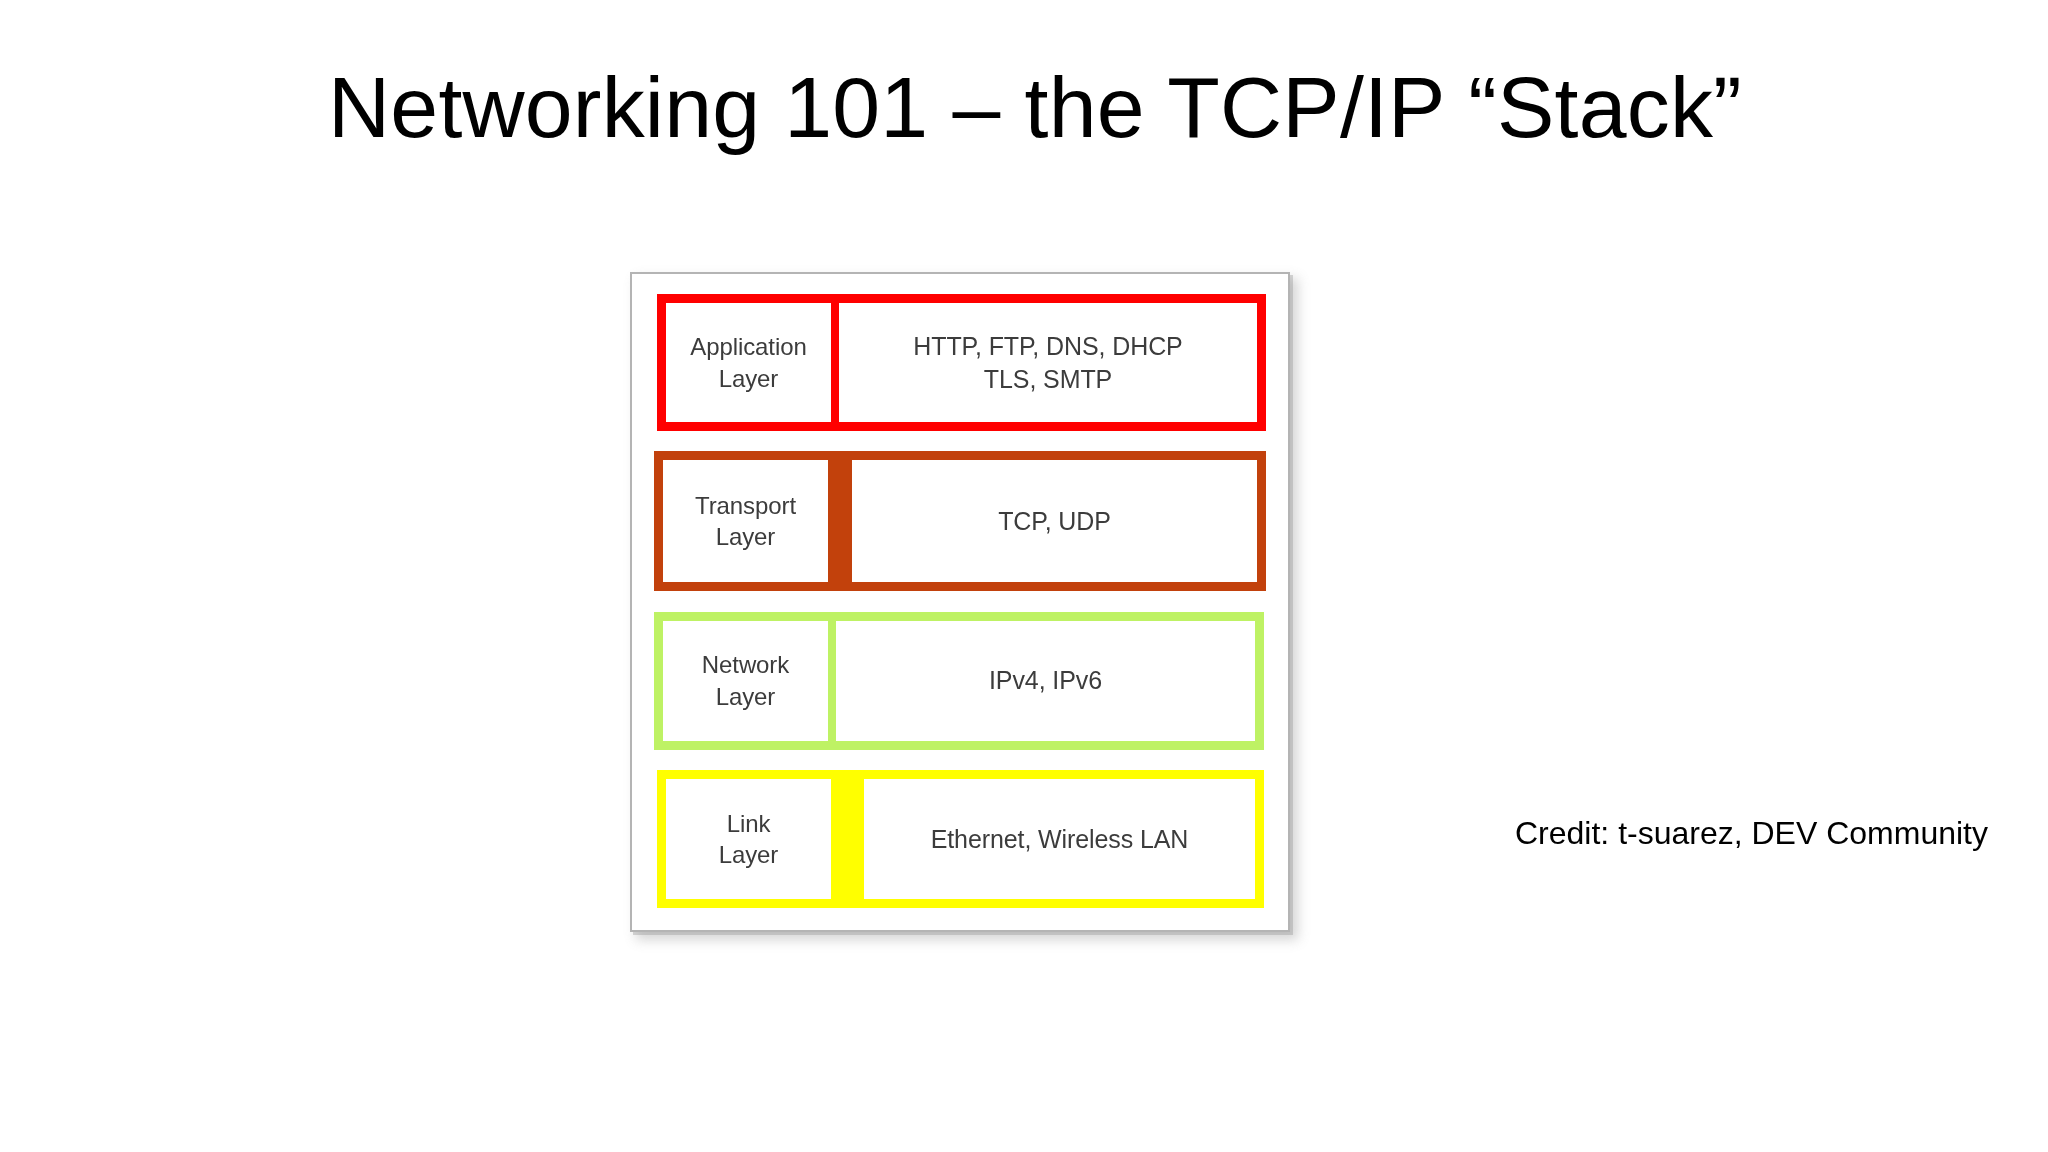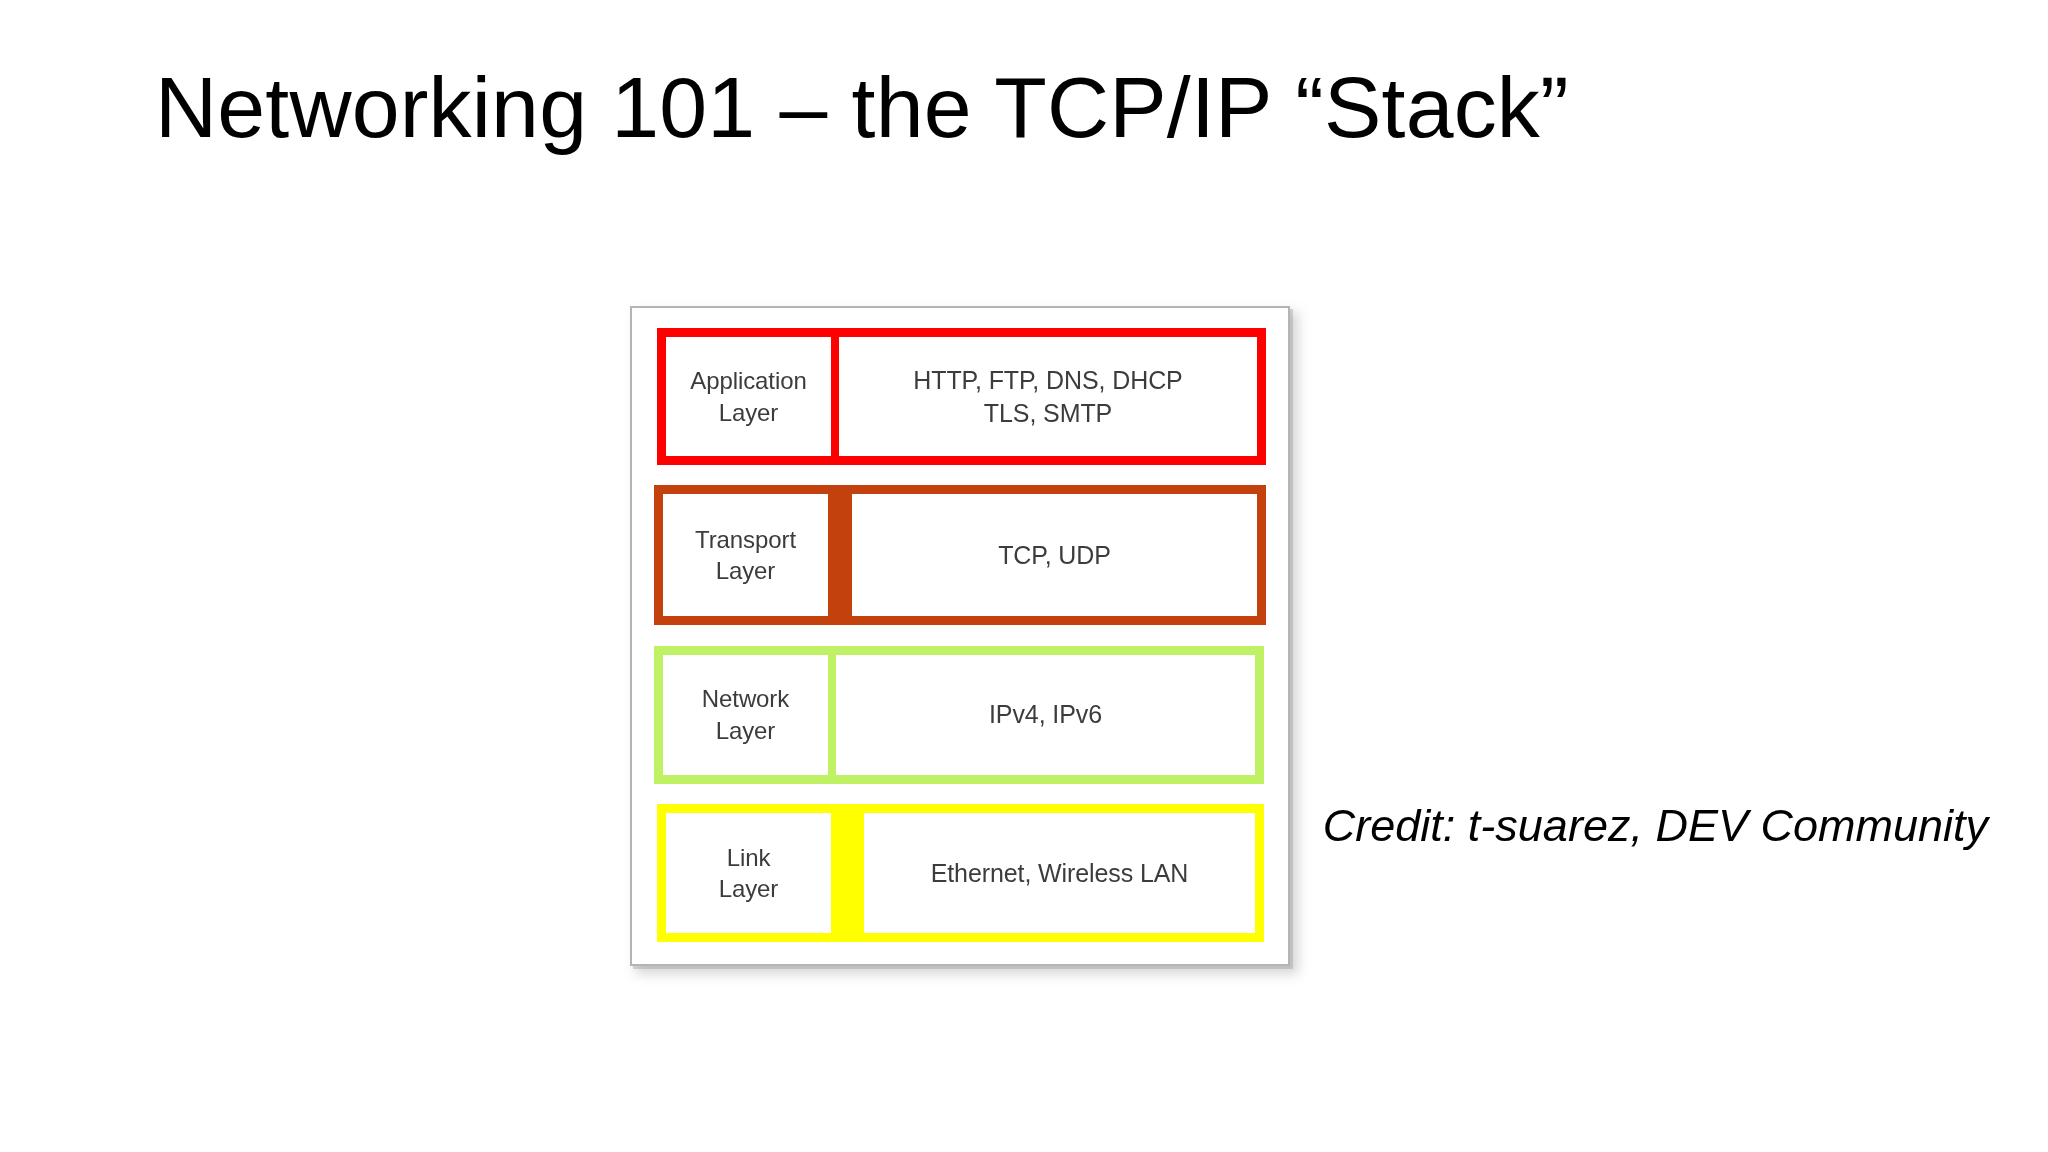--- a/index.html
+++ b/index.html
@@ -29,36 +29,36 @@
     left: 155px;
     top: 58px;
     width: 1760px;
     font-family: "Liberation Sans", sans-serif;
     font-size: 86px;
     font-weight: 300;
     letter-spacing: 0.2px;
     color: #000000;
     line-height: 1.15;
     white-space: nowrap;
+    text-align: center;
   }
 
   
   #diagram-frame {
     position: absolute;
     left: 630px;
     top: 272px;
     width: 660px;
     height: 660px;
     background: #ffffff;
     border: 2px solid #b4b4b4;
     box-sizing: border-box;
     box-shadow:
         3px 3px 0 0 rgba(150,150,150,0.38),
         7px 7px 11px 1px rgba(120,120,120,0.30);
-    margin-top: 34px;
   }
 
   #diagram-inner {
     position: absolute;
     left: 0;
     top: 0;
     right: 0;
     bottom: 0;
     padding: 20px 22px 22px 22px;
     box-sizing: border-box;
@@ -106,22 +106,21 @@
     letter-spacing: -0.1px;
   }
   .layer-proto-box .box-text { font-size: 25px; }
 
   
   #credit {
     position: absolute;
     right: 60px;
     bottom: 300px;
     font-family: "Liberation Sans", sans-serif;
-    font-size: 45px;
-    font-style: italic;
+    font-size: 32px;
     font-weight: 400;
     color: #000000;
     white-space: nowrap;
     text-align: right;
   }
 </style>
 </head>
 <body>
 
 <div id="slide">

